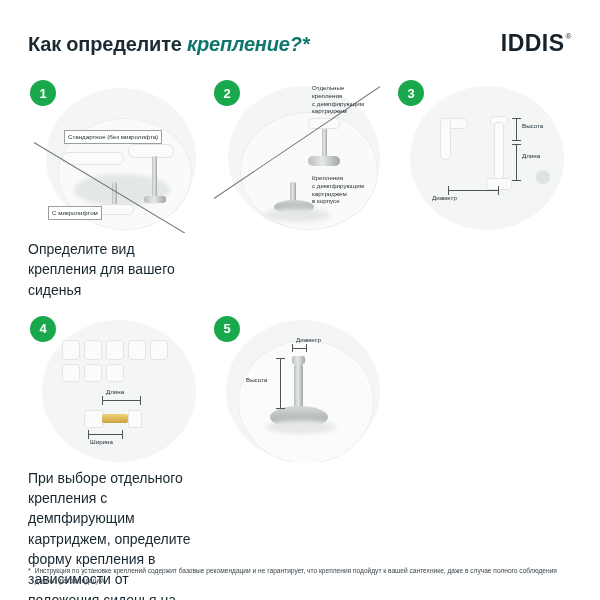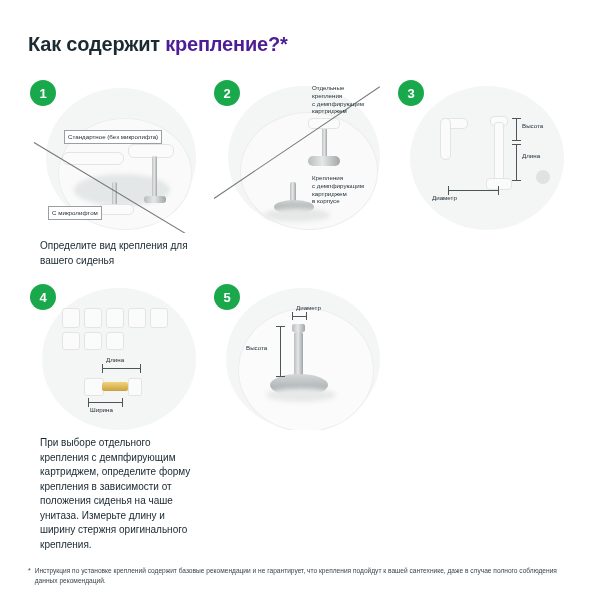--- a/index.html
+++ b/index.html
@@ -30,21 +30,22 @@
   }
   .title {
     font-size: 20px;
     font-weight: bold;
     line-height: 1.2;
     letter-spacing: -0.2px;
     margin: 0;
     padding-top: 2px;
   }
   .title .accent {
-    color: #4c1d95;
+    color: #0f766e;
+    font-style: italic;
   }
   .brand {
     display: flex;
     align-items: flex-start;
     font-size: 23px;
     font-weight: bold;
     letter-spacing: 0.5px;
     color: #16222b;
     line-height: 1;
     padding-top: 2px;
@@ -91,25 +92,24 @@
     color: #ffffff;
     font-size: 13px;
     font-weight: bold;
     display: flex;
     align-items: center;
     justify-content: center;
     z-index: 6;
   }
 
   .caption {
-    font-size: 10px;
+    font-size: 14px;
     line-height: 1.45;
     margin-top: 6px;
     color: #17262f;
-    margin-left: 12px;
   }
 
   
   .photo {
     position: absolute;
     inset: 0;
   }
   .porc {
     position: absolute;
     background: #f2f3f3;
@@ -169,21 +169,25 @@
     font-size: 7px;
     line-height: 1.5;
   }
 </style>
 </head>
 <body>
 
 <div class="page">
 
   <div class="header">
-    <h1 class="title"><span>Как содержит </span><span class="accent">крепление?</span><span class="accent">*</span></h1>
+    <h1 class="title"><span>Как определите </span><span class="accent">крепление?</span><span class="accent">*</span></h1>
+    <div class="brand">
+      <span>IDDIS</span>
+      <span class="reg">®</span>
+    </div>
   </div>
 
   <div class="steps">
 
     <div class="row row1">
 
       <div class="cell">
         <div class="figure">
           <div class="photo">
             <div class="porc" style="left:18px;top:10px;width:150px;height:140px;background:#f4f5f5;"></div>

